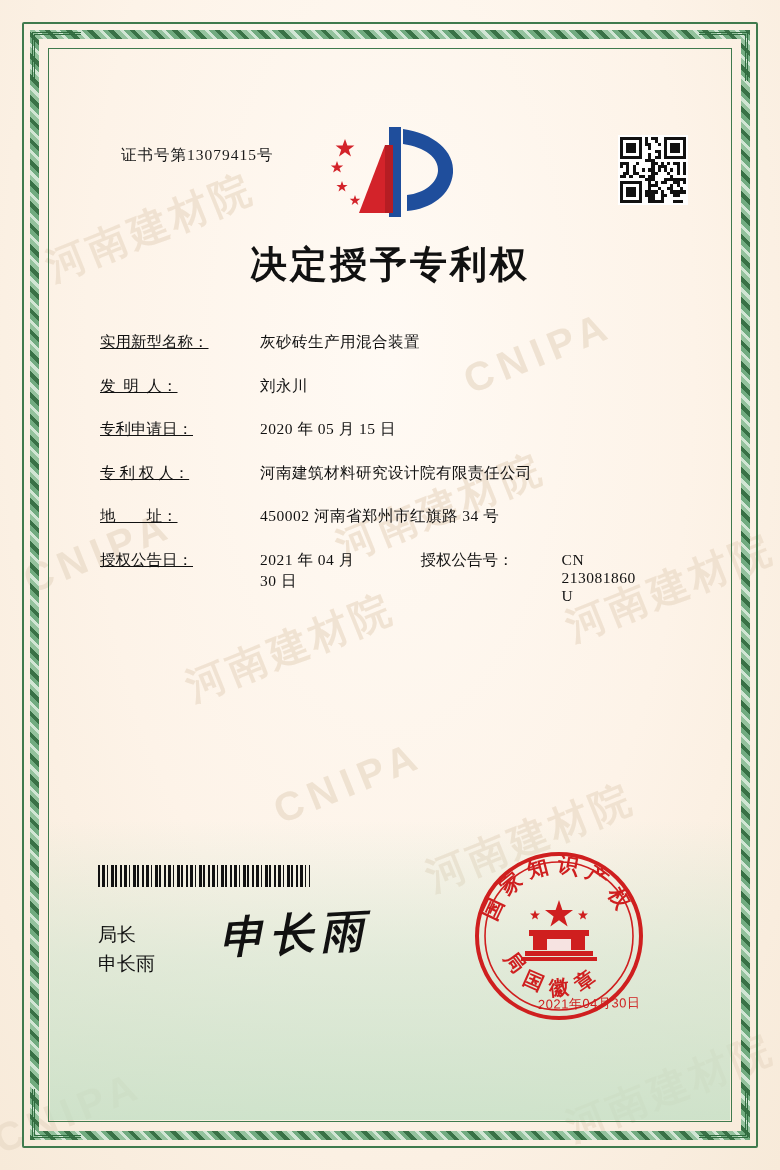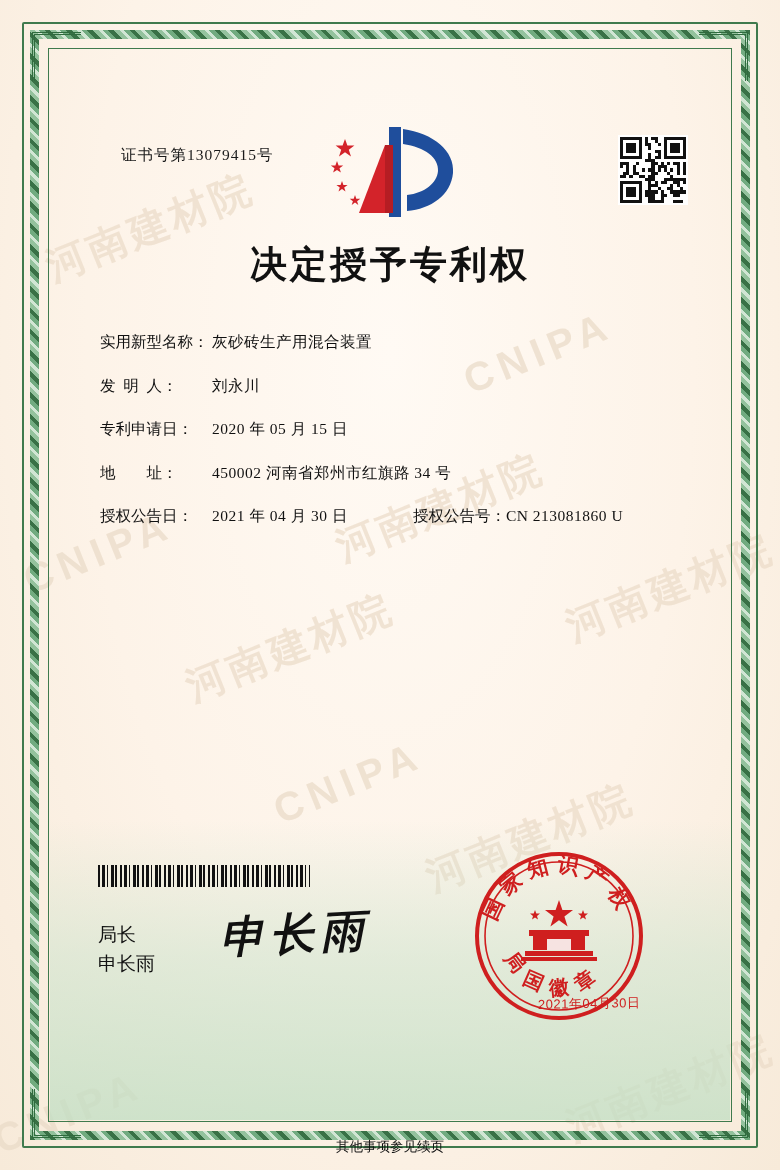--- a/index.html
+++ b/index.html
@@ -141,22 +141,23 @@
   .frow {
     display: flex;
     align-items: baseline;
     margin-bottom: 22.5px;
   }
   .flabel {
     width: 112px;
     flex: none;
     letter-spacing: 0px;
     white-space: pre;
-  }
-  .fvalue { letter-spacing: .5px; }
+    text-decoration: underline;
+  }
+  .fvalue { letter-spacing: .5px; margin-left: 48px; }
   .frow.dual .fvalue { margin-right: 46px; }
   .frow.dual .flabel2 { width: 112px; flex: none; text-align: right; }
 
   .para {
     position: absolute;
     left: 40px; right: 28px; top: 610px;
     font-size: 14.4px;
     line-height: 1.95;
     color: #111;
     text-align: justify;
@@ -729,20 +730,24 @@
         <span class="flabel">实用新型名称：</span>
         <span class="fvalue">灰砂砖生产用混合装置</span>
       </div>
       <div class="frow">
         <span class="flabel">发  明  人：</span>
         <span class="fvalue">刘永川</span>
       </div>
       <div class="frow">
         <span class="flabel">专利申请日：</span>
         <span class="fvalue">2020 年 05 月 15 日</span>
+      </div>
+      <div class="frow">
+        <span class="flabel">专 利 权 人：</span>
+        <span class="fvalue">河南建筑材料研究设计院有限责任公司</span>
       </div>
       <div class="frow">
         <span class="flabel">地        址：</span>
         <span class="fvalue">450002 河南省郑州市红旗路 34 号</span>
       </div>
       <div class="frow dual">
         <span class="flabel">授权公告日：</span>
         <span class="fvalue">2021 年 04 月 30 日</span>
         <span class="flabel2">授权公告号：</span>
         <span class="fvalue">CN 213081860 U</span>
@@ -785,14 +790,13 @@
           <rect x="-4" y="3" width="8" height="11" fill="#f6e3e1"></rect>
           <rect x="-34" y="15" width="68" height="5" fill="#cf1f1f"></rect>
           <rect x="-38" y="21" width="76" height="4" fill="#cf1f1f"></rect>
         </g>
       </svg>
     </div>
     <div class="seal-date">2021年04月30日</div>
 
   </div>
 
-  <div class="otherfoot">其他事项参见续页</div>
 </div>
 
 </body></html>

